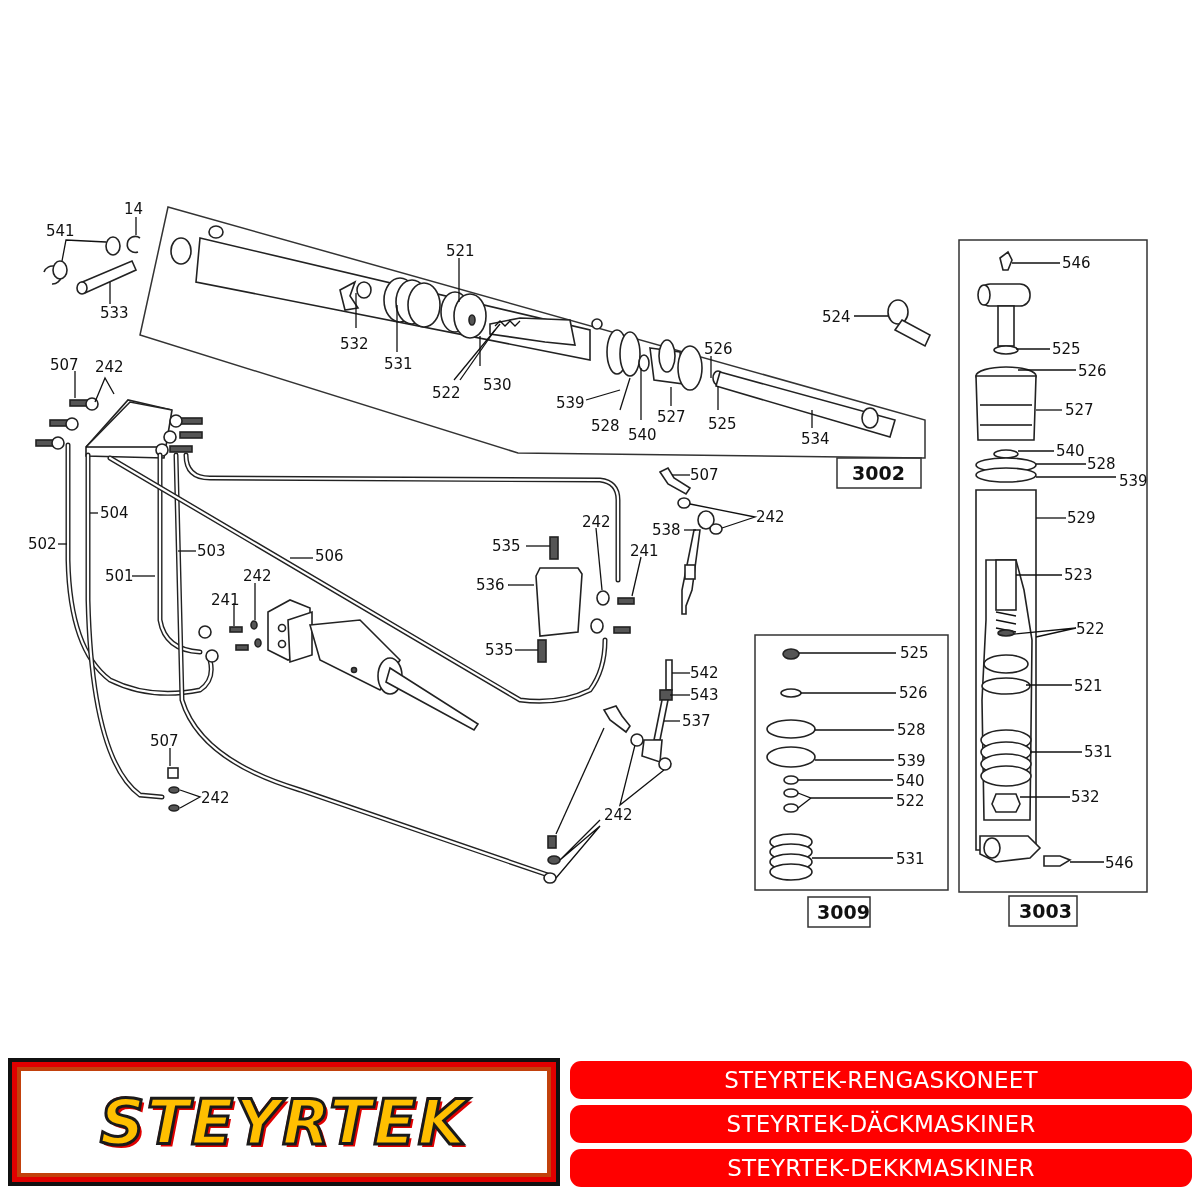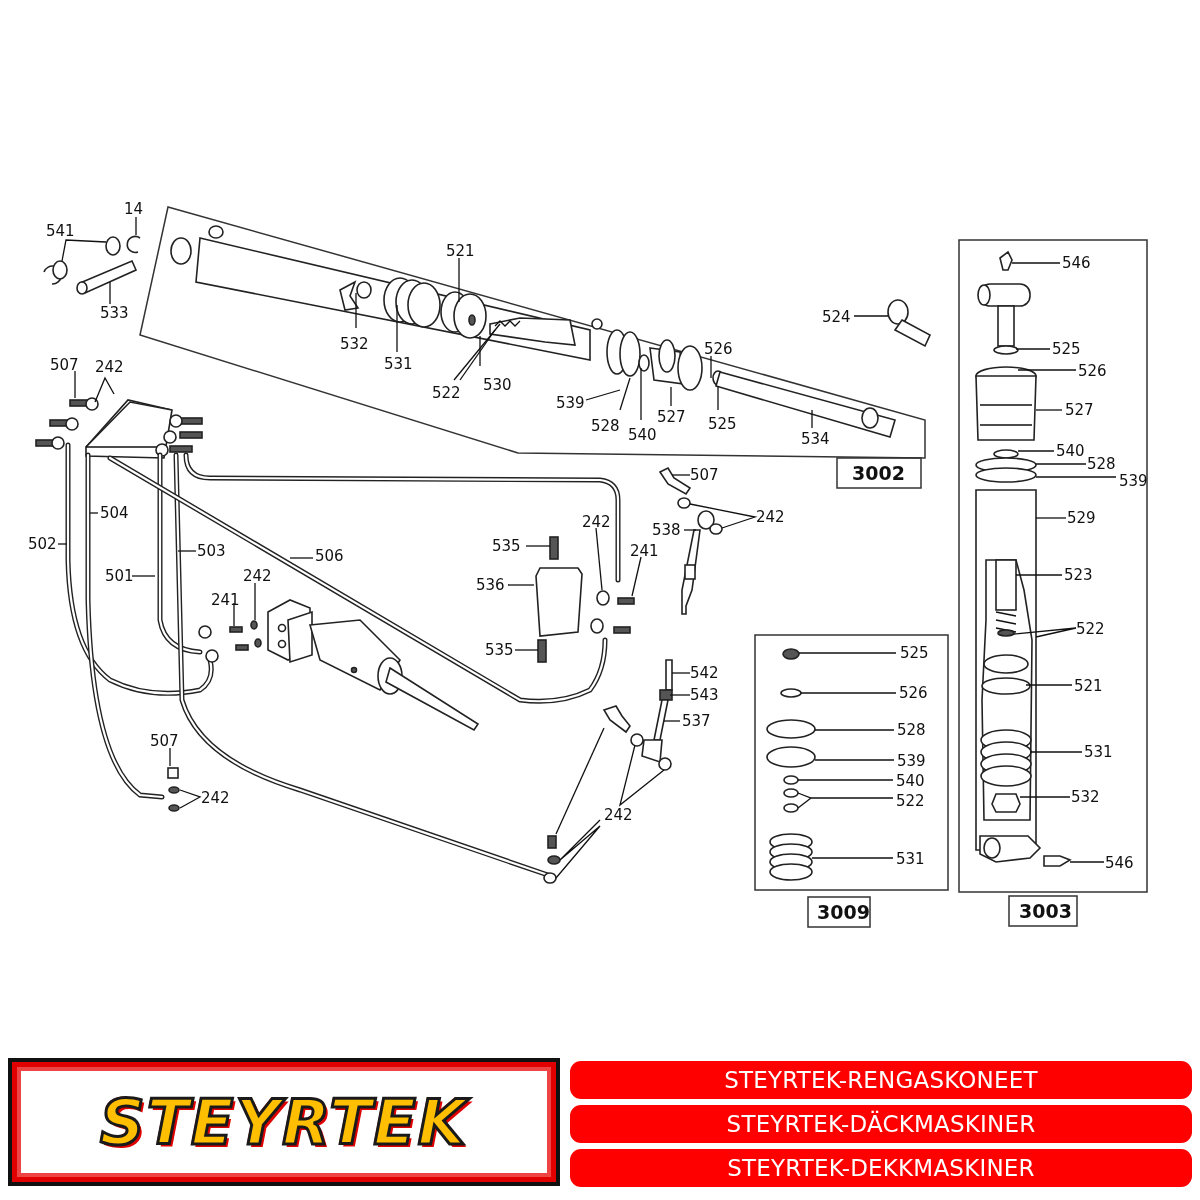--- a/index.html
+++ b/index.html
@@ -13,21 +13,21 @@
   .pt  { stroke:#222; stroke-width:1.6; fill:#fff; }
   .ptd { stroke:#222; stroke-width:1.6; fill:#555; }
   .hose{ stroke:#222; stroke-width:5; fill:none; stroke-linecap:round; }
   .hosei{ stroke:#fff; stroke-width:2.2; fill:none; stroke-linecap:round; }
   .frame{ stroke:#333; stroke-width:1.5; fill:none; }
 
   #footer { position:absolute; left:0; top:1055px; width:1200px; height:145px; }
   #logo-box { position:absolute; left:8px; top:3px; width:552px; height:128px;
               background:#111; }
   #logo-red { position:absolute; left:4px; top:4px; right:4px; bottom:4px; background:#e00000; }
-  #logo-yellow { position:absolute; left:5px; top:5px; right:5px; bottom:5px; background:#ef4444; }
+  #logo-yellow { position:absolute; left:5px; top:5px; right:5px; bottom:5px; background:#c2410c; }
   #logo-white { position:absolute; left:4px; top:4px; right:4px; bottom:4px; background:#fff;
                 display:flex; align-items:center; justify-content:center; }
   #logo-text { font-family:"DejaVu Sans", sans-serif; font-weight:bold; font-size:62px;
                color:#ffbf00; letter-spacing:2px;
                -webkit-text-stroke:3px #1a1a1a;
                text-shadow: 3px 3px 0 #e00000, -1px -1px 0 #e00000; font-style:italic; }
   .bar { position:absolute; left:570px; width:622px; height:38px; background:#ff0000;
          color:#fff; display:flex; align-items:center; justify-content:center;
          font-family:"DejaVu Sans", sans-serif; font-size:23px; letter-spacing:0.2px;border-radius:11px; }
   #bar-0 { top:6px; }

